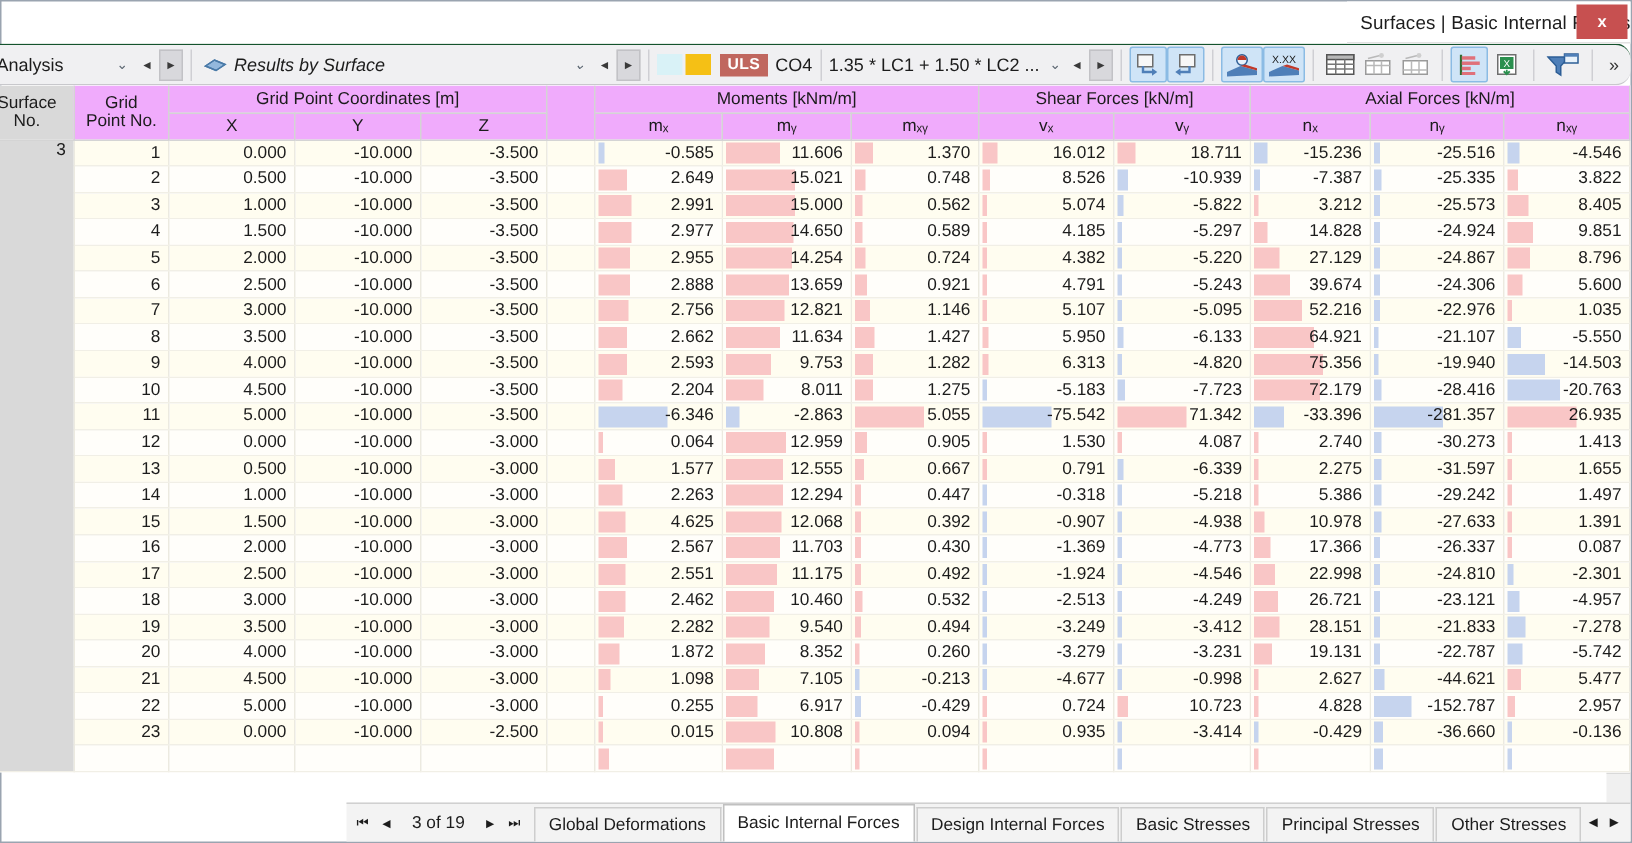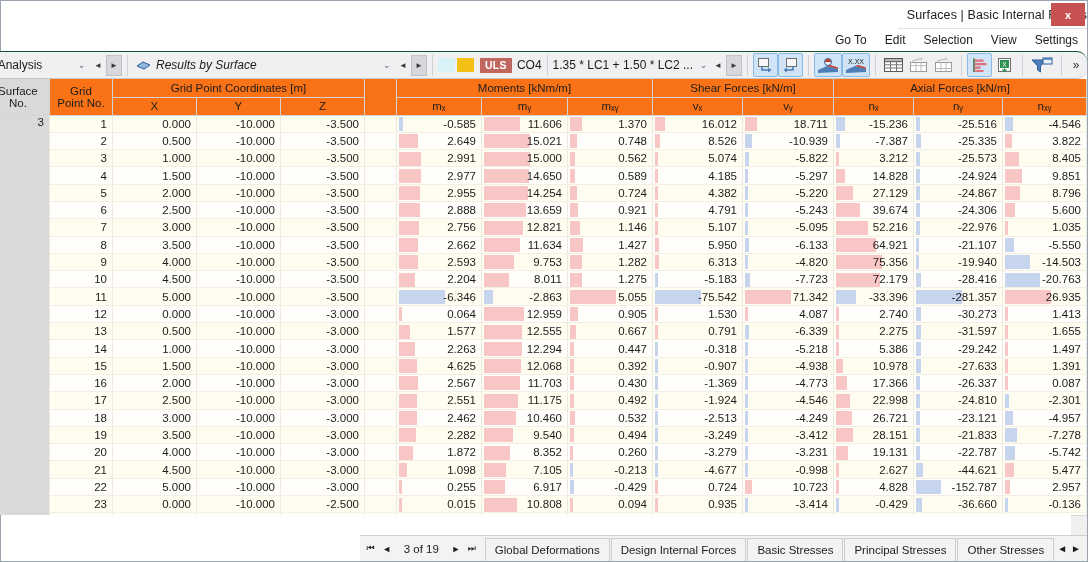--- a/index.html
+++ b/index.html
@@ -140,21 +140,21 @@
     display: flex;
   }
   table.grid {
     border-collapse: collapse;
     table-layout: fixed;
     width: 1070px;
     font-size: 11.5px;
     color: #1c1c1c;
   }
   table.grid th {
-    background: #f97316;
+    background: #f0abfc;
     border: 1px solid #d4d4d4;
     border-top: none;
     font-weight: normal;
     font-size: 11.5px;
     color: #1c1c1c;
     padding: 1px 2px;
     text-align: center;
     height: 18px;
   }
   table.grid th.grouphdr { border-bottom: 1px solid #d4d4d4; }
@@ -252,27 +252,20 @@
 </head>
 <body>
 
 <div id="app">
 
   <div class="titlebar">
     <span class="title">Surfaces | Basic Internal Forces</span>
     <div class="close-btn">x</div>
   </div>
 
-  <div class="menubar">
-    <span class="mi">Go To</span>
-    <span class="mi">Edit</span>
-    <span class="mi">Selection</span>
-    <span class="mi">View</span>
-    <span class="mi">Settings</span>
-  </div>
 
   <div class="toolbar">
 
     <div class="tb-combo" style="width:148px;">
       <svg class="cb-icon" viewBox="0 0 17 15">
         <rect x="0.5" y="0.5" width="16" height="14" fill="#f4f4f4" stroke="#6b6b6b"></rect>
         <rect x="2" y="2" width="13" height="5" fill="#5b7fb5"></rect>
         <rect x="2" y="7.5" width="13" height="2" fill="#c33"></rect>
         <rect x="2" y="10" width="13" height="3" fill="#9fb9d8"></rect>
       </svg>
@@ -849,20 +842,21 @@
   <div class="tabbar">
     <div class="pager">
       <span class="pb">⏮</span>
       <span class="pb">◄</span>
       <span class="pinfo">3 of 19</span>
       <span class="pb">►</span>
       <span class="pb">⏭</span>
     </div>
     <div class="tabs" id="tabs">
         <div class="tab">Global Deformations</div>
+        <div class="tab sel">Basic Internal Forces</div>
         <div class="tab">Design Internal Forces</div>
         <div class="tab">Basic Stresses</div>
         <div class="tab">Principal Stresses</div>
         <div class="tab">Other Stresses</div>
       </div>
     <div class="tab-arrows">
       <span>◄</span>
       <span>►</span>
     </div>
   </div>

